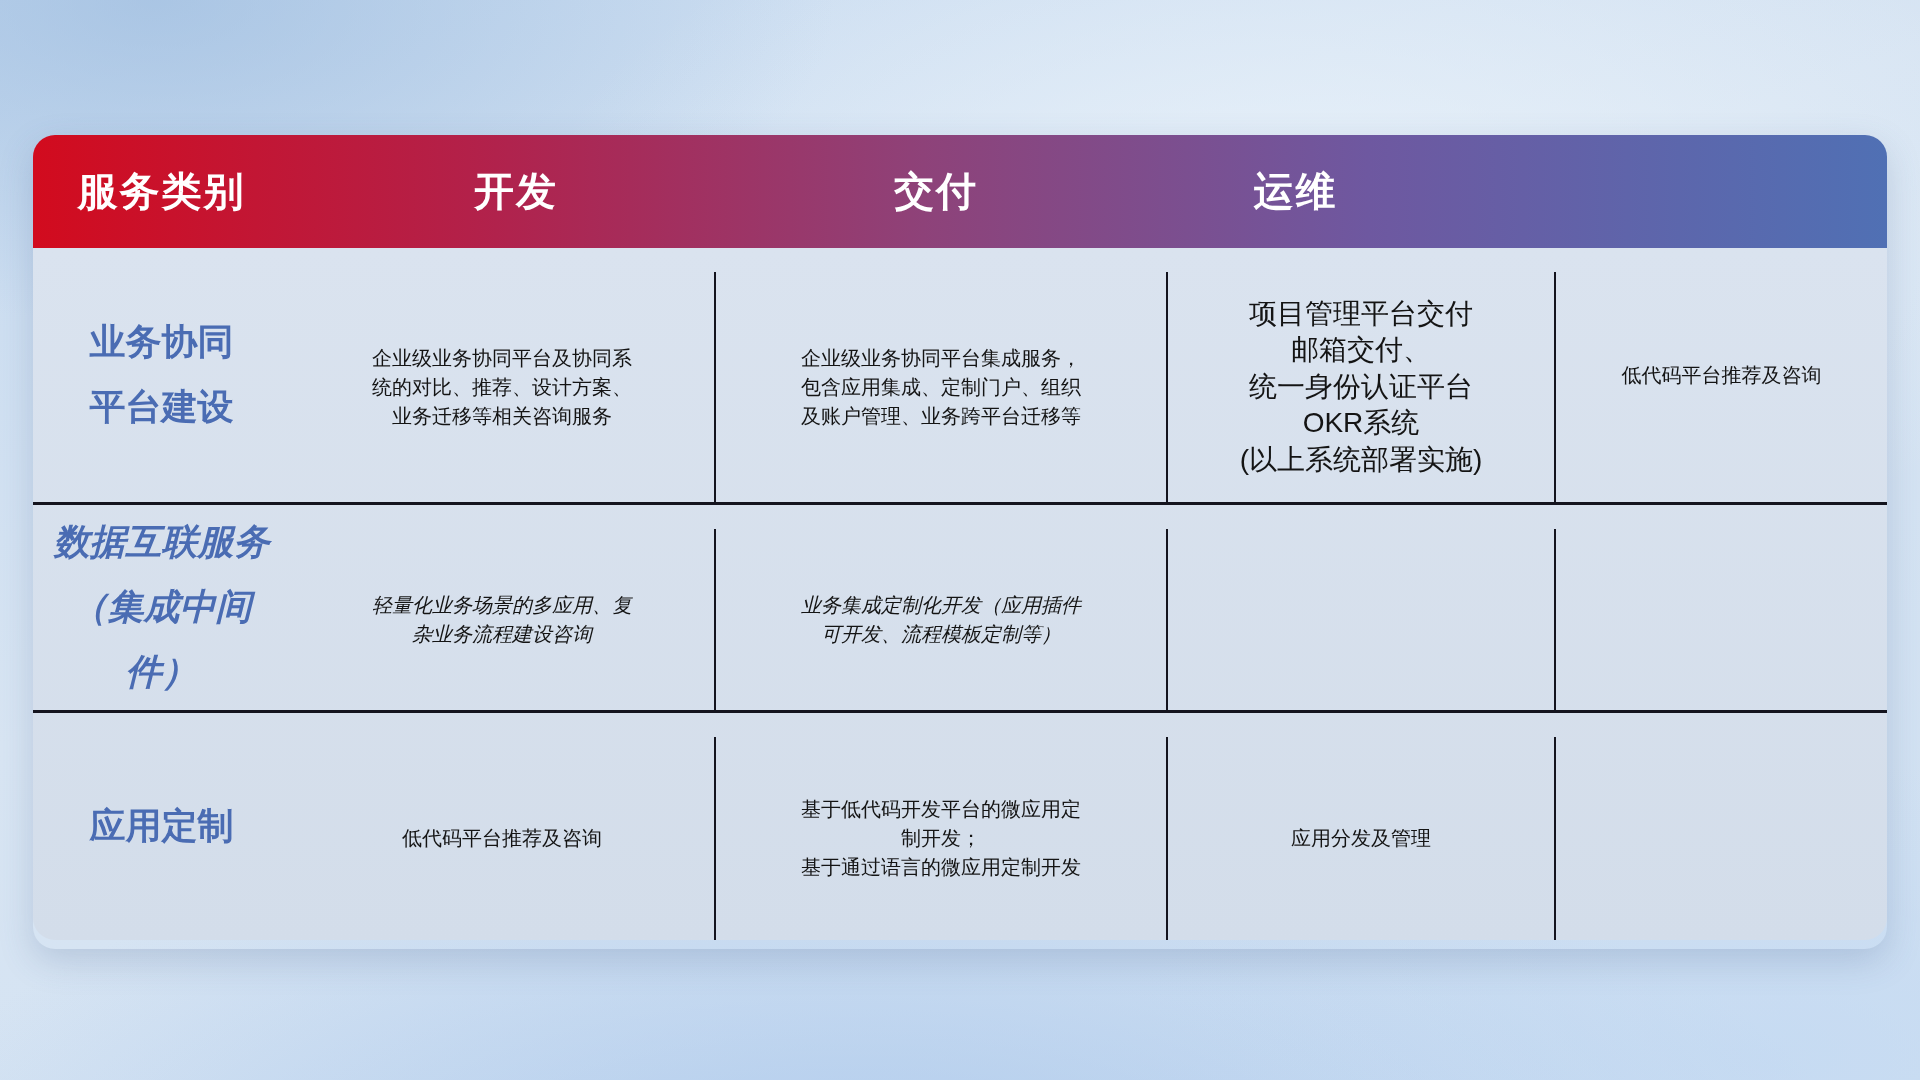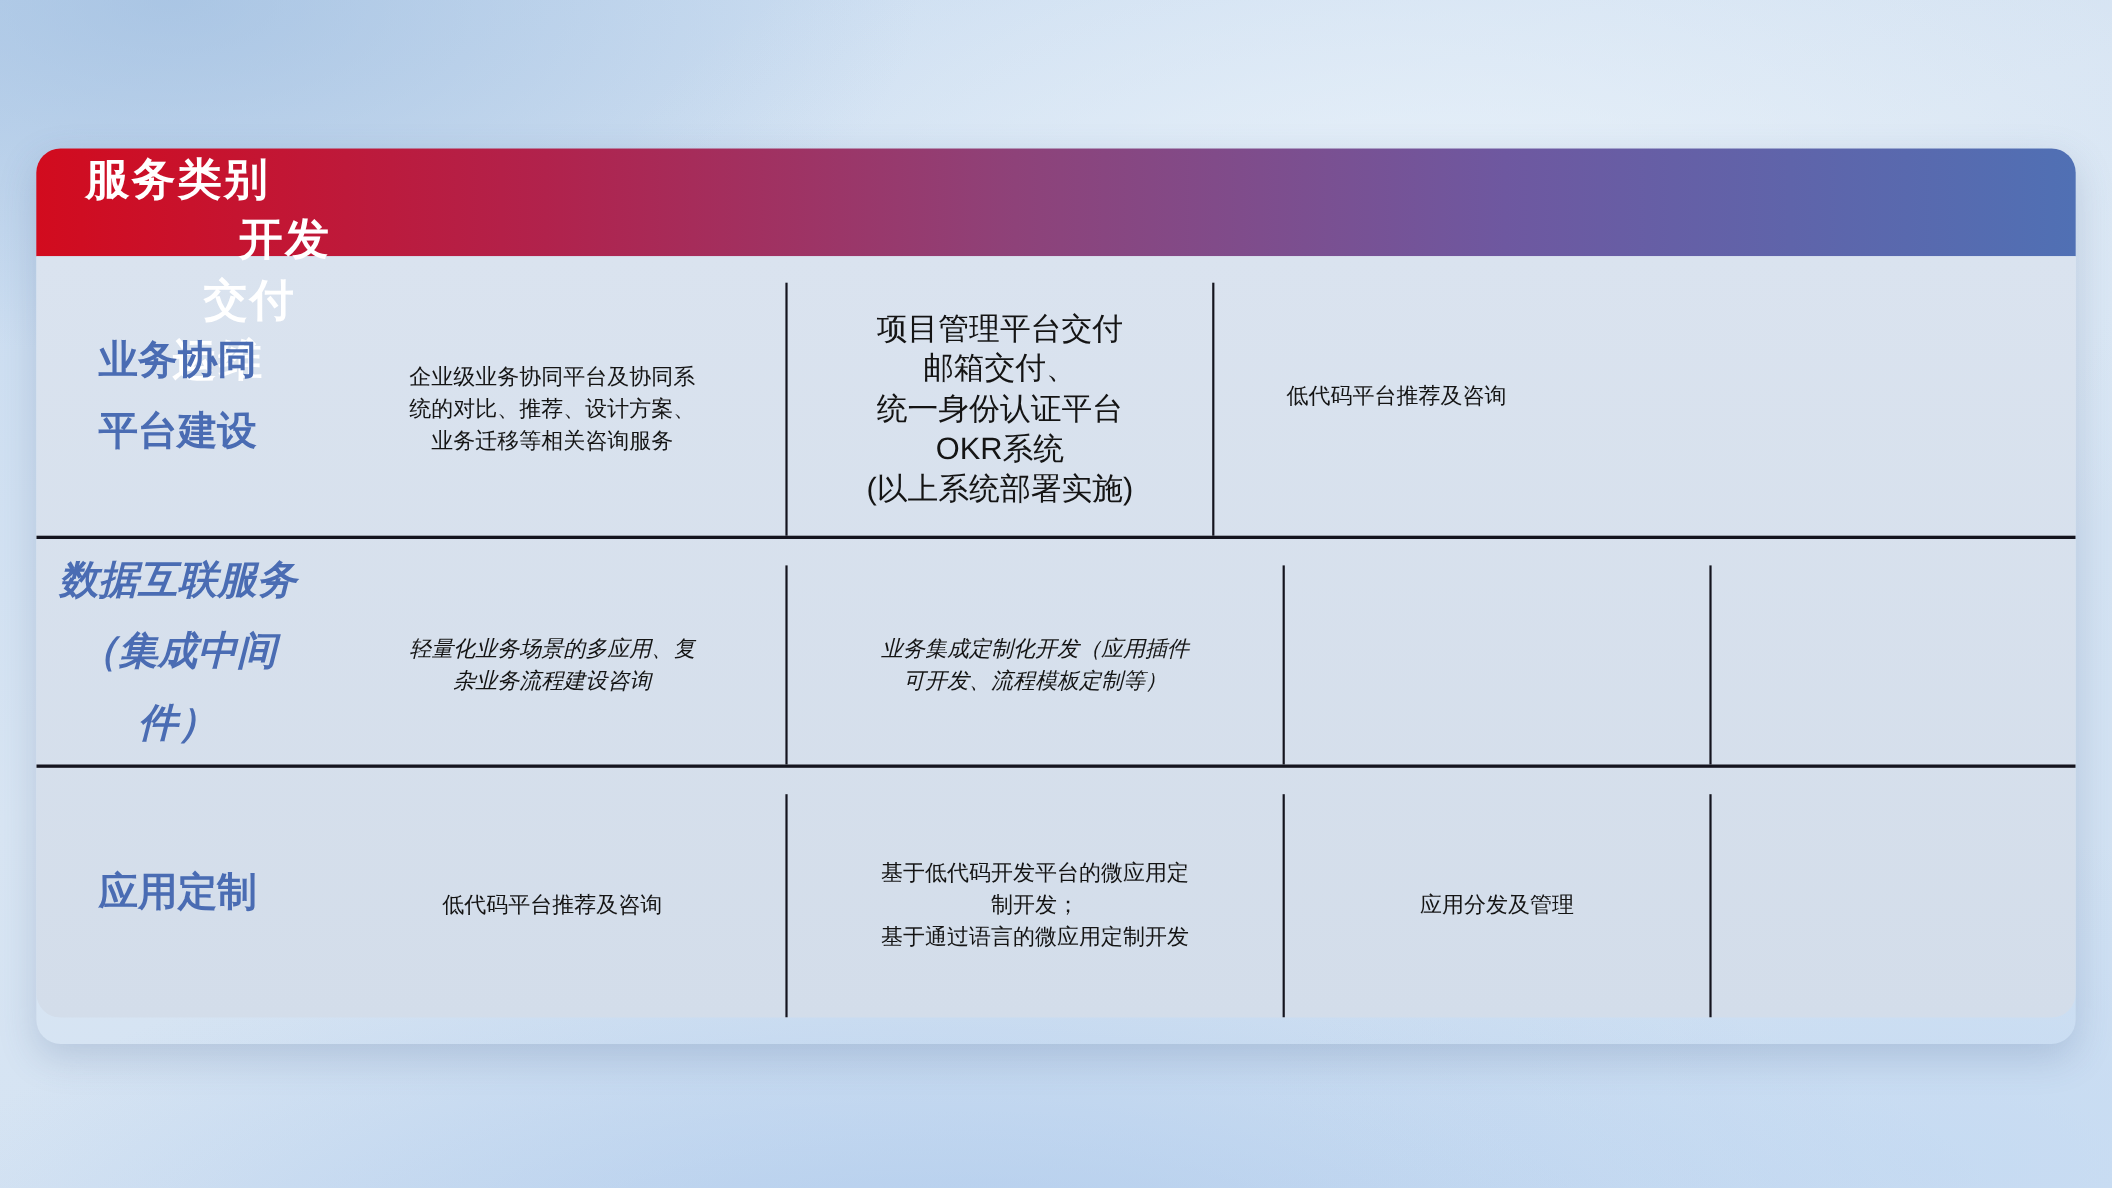--- a/index.html
+++ b/index.html
@@ -12,24 +12,24 @@
       radial-gradient(1400px 560px at 45% 112%, rgba(150,186,232,0.60), rgba(150,186,232,0) 72%),
       radial-gradient(1250px 620px at 68% 22%, rgba(236,244,251,0.85), rgba(236,244,251,0) 62%),
       linear-gradient(160deg, #c6daf0 0%, #d8e5f3 42%, #cfe0f2 100%);
   }
   .table-wrap {
     position:absolute; left:33px; top:135px; width:1854px; height:814px;
     border-radius:22px;
     box-shadow: 0 12px 34px rgba(70,95,140,0.22);
   }
   .thead {
-    display:flex; height:98px;
+    display:flex; height:113px;
     border-radius:22px 22px 0 0;
     background: linear-gradient(90deg, #d20b1e 0%, #b1224c 25%, #8e4279 48%, #6e58a0 72%, #5070b4 100%);
-    color:#ffffff; font-weight:bold; font-size:40px; letter-spacing:2px;flex-direction:column;
+    color:#ffffff; font-weight:bold; font-size:40px; letter-spacing:2px;
   }
   .thead .hcell {
     display:flex; align-items:center; justify-content:center;
   }
   .tbody {
     background: linear-gradient(180deg, #dae3ef 0%, #d3ddea 100%);
     border-radius:0 0 22px 22px;
     overflow:hidden;
   }
   .trow { display:flex; }
@@ -69,20 +69,23 @@
   </div>
 
   <div class="tbody">
 
     <div class="trow r0 hline">
       <div class="tcell category c0">业务协同
 平台建设</div>
       <div class="tcell vline c1">企业级业务协同平台及协同系
 统的对比、推荐、设计方案、
 业务迁移等相关咨询服务</div>
+      <div class="tcell vline c2">企业级业务协同平台集成服务，
+包含应用集成、定制门户、组织
+及账户管理、业务跨平台迁移等</div>
       <div class="tcell vline tight c3">项目管理平台交付
 邮箱交付、
 统一身份认证平台
 OKR系统
 (以上系统部署实施)</div>
       <div class="tcell c4">低代码平台推荐及咨询</div>
     </div>
 
     <div class="trow r1 hline">
       <div class="tcell category c0">数据互联服务

